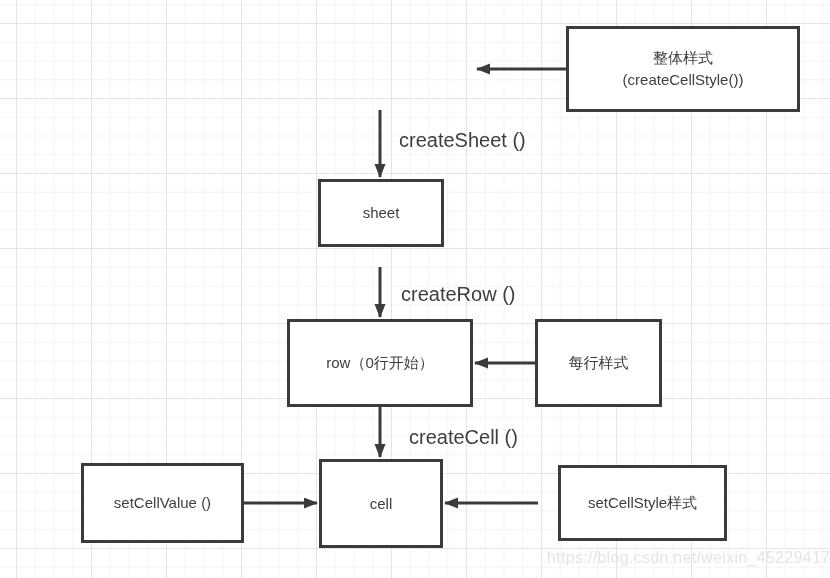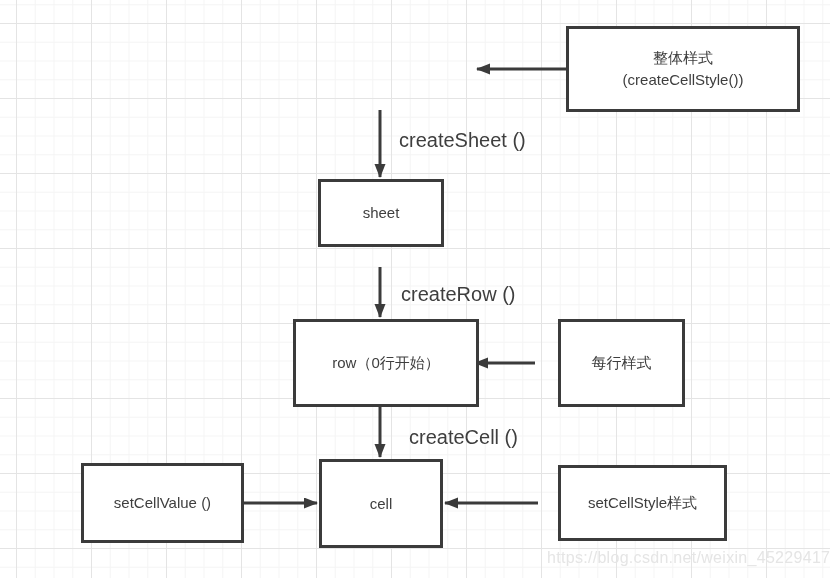--- a/index.html
+++ b/index.html
@@ -38,22 +38,22 @@
     display: flex;
     flex-direction: column;
     align-items: center;
     justify-content: center;
     text-align: center;
     line-height: 1.45;
   }
   #node-workbook       { left: 284px; top: 26px;  width: 191px; height: 84px; }
   #node-overall-style  { left: 566px; top: 26px;  width: 234px; height: 86px; }
   #node-sheet          { left: 318px; top: 179px; width: 126px; height: 68px; }
-  #node-row            { left: 287px; top: 319px; width: 186px; height: 88px; margin-left: 6px; }
-  #node-row-style      { left: 535px; top: 319px; width: 127px; height: 88px; margin-left: 23px; }
+  #node-row            { left: 287px; top: 319px; width: 186px; height: 88px; }
+  #node-row-style      { left: 535px; top: 319px; width: 127px; height: 88px; }
   #node-set-cell-value { left: 81px;  top: 463px; width: 163px; height: 80px; }
   #node-cell           { left: 319px; top: 459px; width: 124px; height: 89px; }
   #node-set-cell-style { left: 558px; top: 465px; width: 169px; height: 76px; }
   .edges-layer {
     position: absolute;
     left: 0; top: 0;
     width: 830px; height: 578px;
     pointer-events: none;
   }
   .edges-layer line { stroke: var(--border); stroke-width: 3; }

